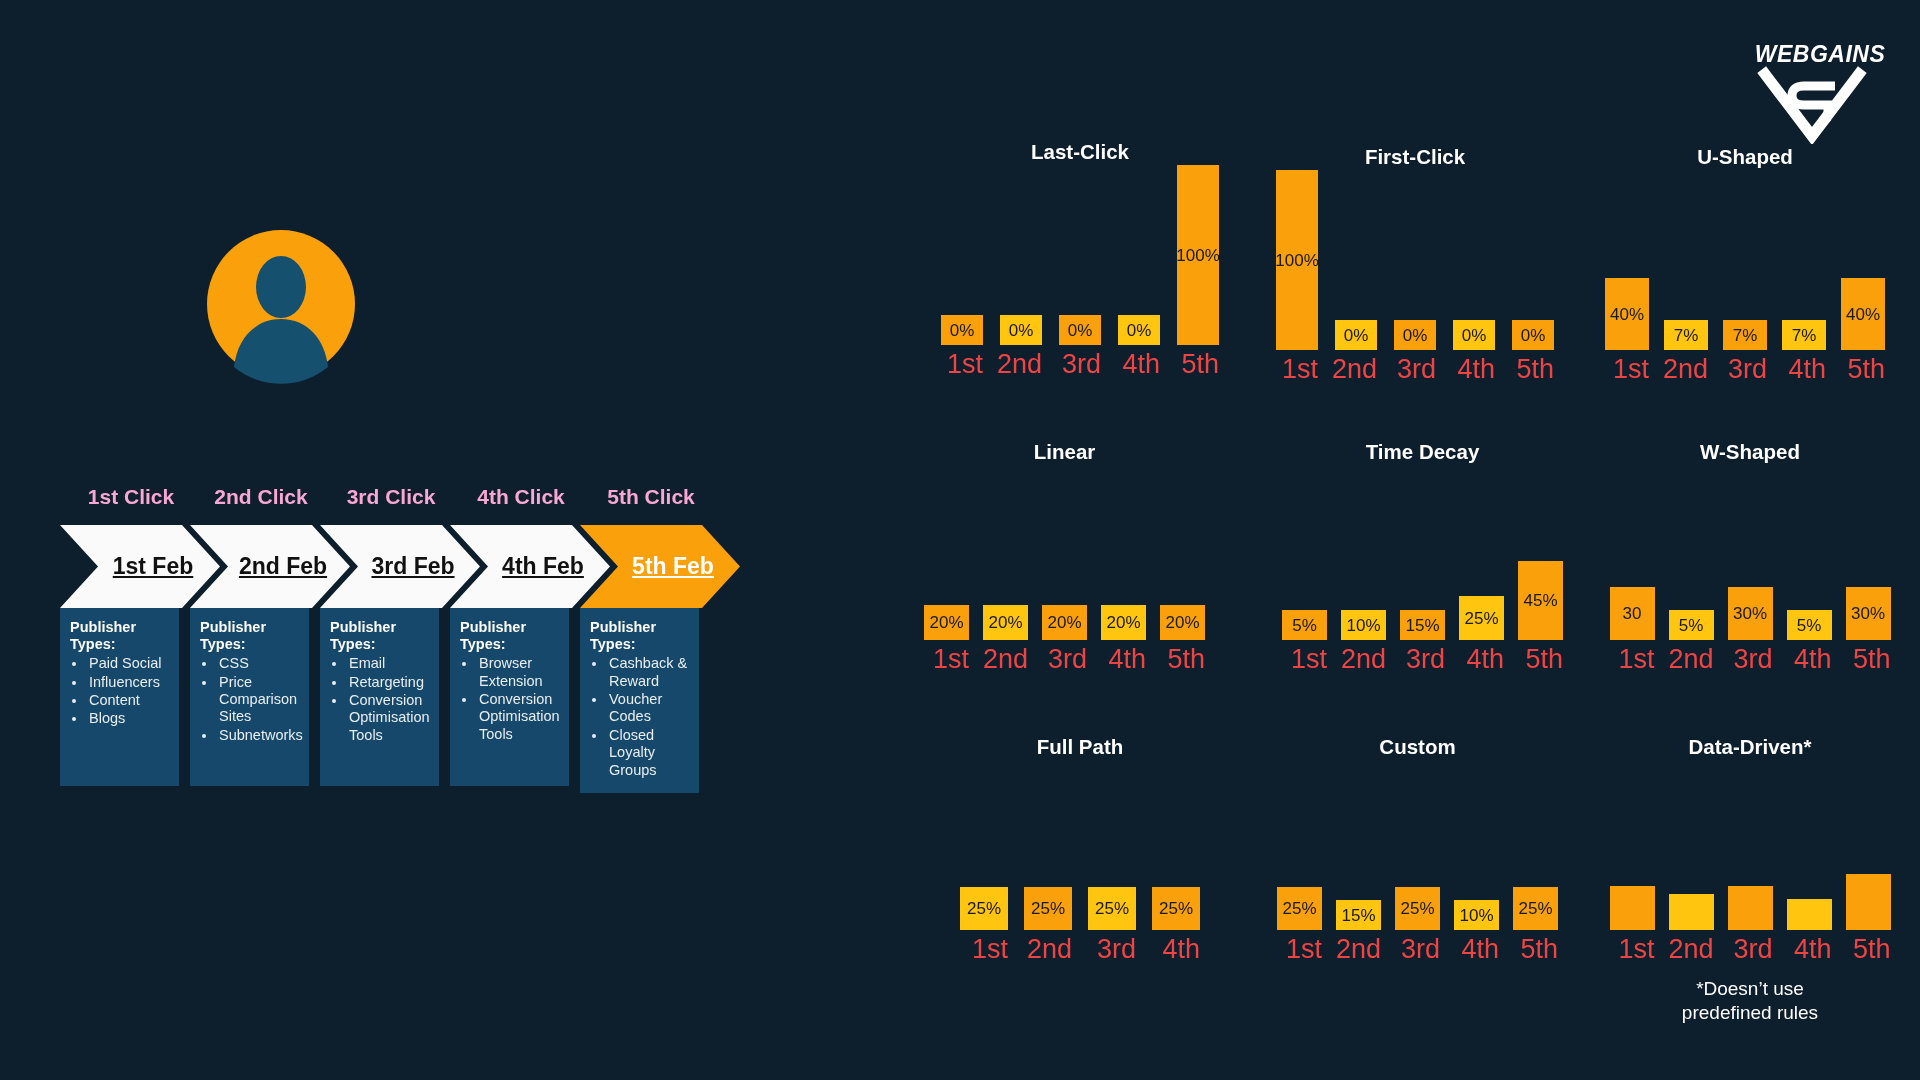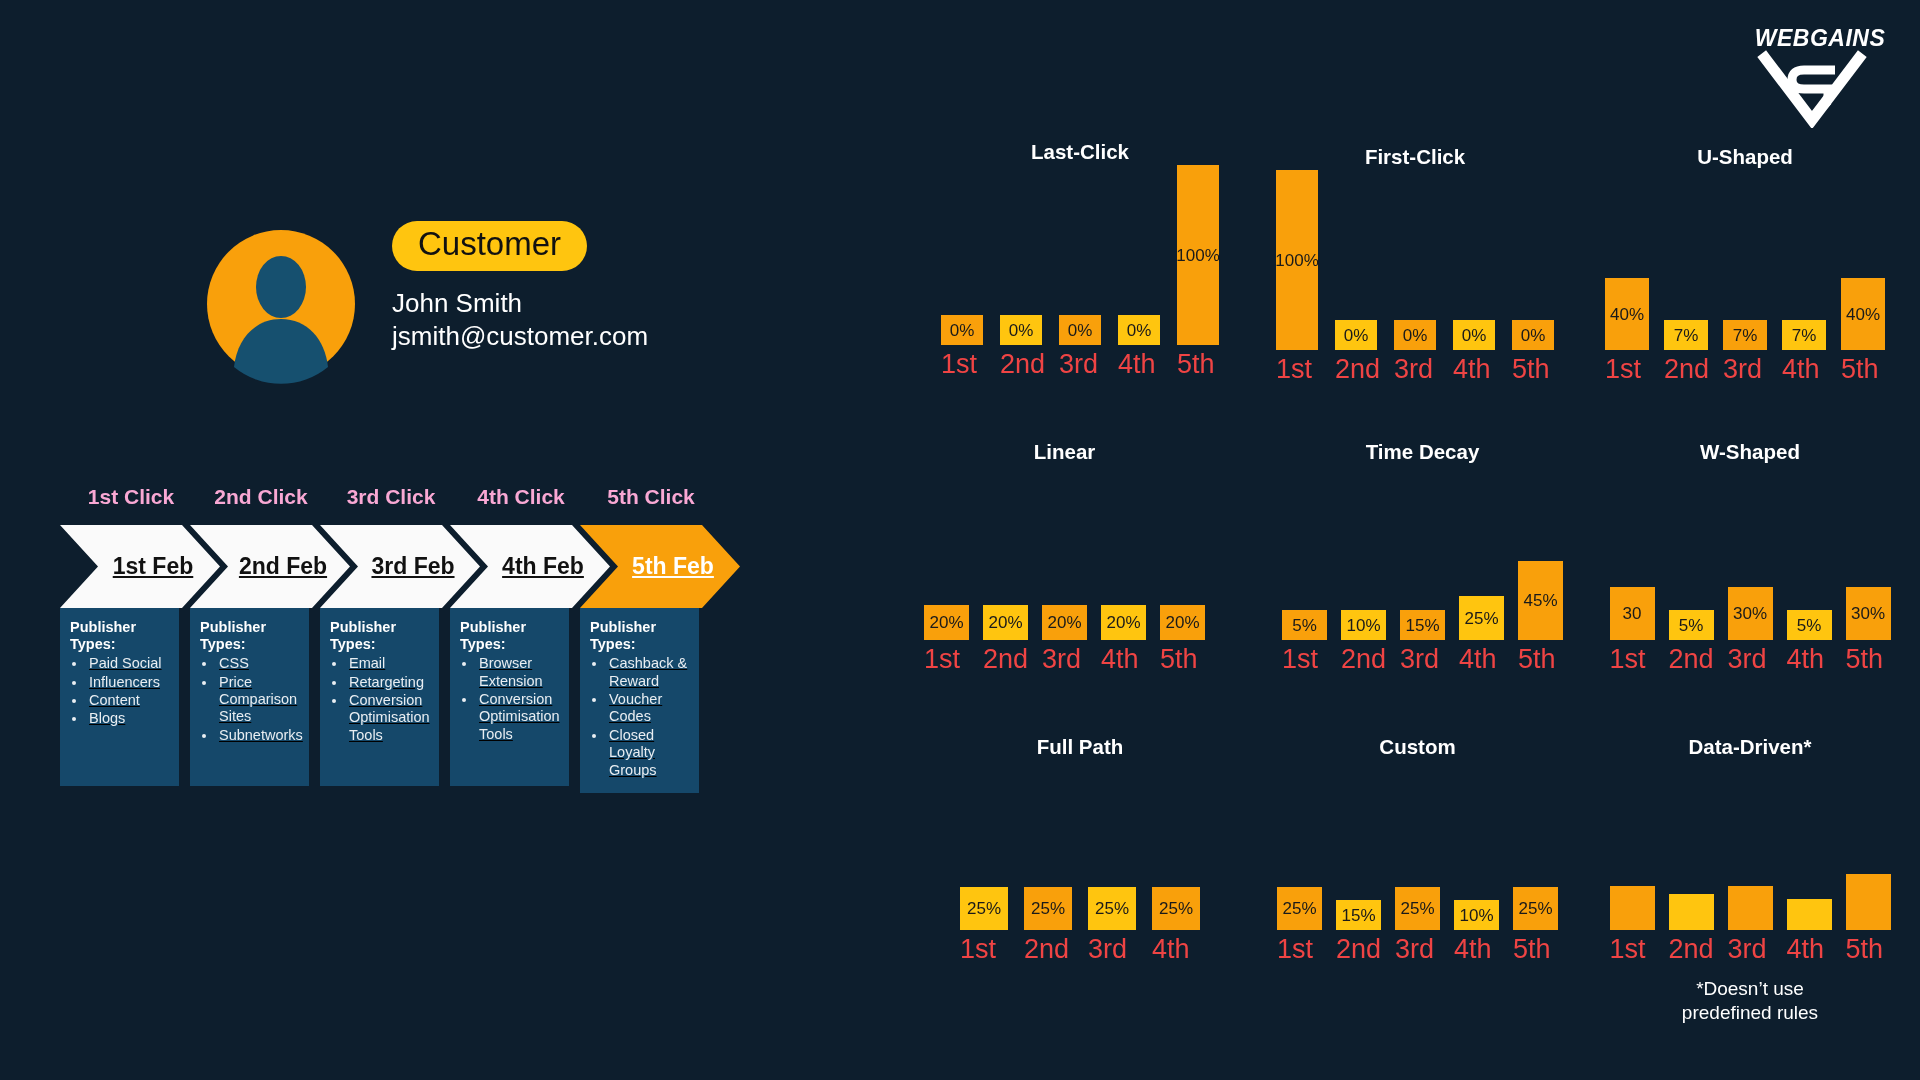--- a/index.html
+++ b/index.html
@@ -6,21 +6,21 @@
   * { box-sizing: border-box; margin: 0; padding: 0; }
   html, body {
     width: 1920px; height: 1080px;
     background: #0d1e2d;
     font-family: "Liberation Sans", sans-serif;
     overflow: hidden;
   }
   #root { position: relative; width: 1920px; height: 1080px; }
 
   
-  .logo { position: absolute; top: 8px; right: 18px; width: 170px; height: 120px; text-decoration: underline; }
+  .logo { position: absolute; top: 24px; right: 18px; width: 170px; height: 120px; text-decoration: underline; }
   .logo svg { display:block; width:170px; height:120px; }
 
   
   .left-title {
     position: absolute; left: 196px; top: 151px;
     font-size: 35px; font-weight: bold; color: #ffffff;
     letter-spacing: -0.3px;
   }
   .cust-block { position: absolute; left: 192px; top: 215px; width: 560px; height: 150px; }
   .avatar { position: absolute; left: 0; top: 0; width: 178px; height: 178px; }
@@ -46,35 +46,35 @@
     clip-path: polygon(0 0, 122px 0, 160px 50%, 122px 100%, 0 100%, 38px 50%);
     display: flex; align-items: center; justify-content: center; text-decoration: underline;
   }
   .j-chevron.hl { background: #f9a00b; color: #ffffff; }
   .j-chevron span { font-size: 23px; font-weight: bold; padding-left: 26px; }
   .j-card {
     width: 119px; background: #15486a; padding: 11px 10px 14px 10px;
     min-height: 178px;
   }
   .j-card-title { font-size: 14.5px; font-weight: bold; color: #ffffff; line-height: 1.18; }
-  .j-card ul { margin: 2px 0 0 17px; text-decoration: underline; }
+  .j-card ul { margin: 2px 0 0 17px; }
   .j-card li {
     font-size: 14.5px; color: #e9eef2; line-height: 1.2;
     margin-top: 1px; padding-left: 2px;
   }
 
   
   .chart { position: absolute; }
   .chart-title {
     text-align: center; font-size: 20.5px; font-weight: bold; color: #ffffff;
     white-space: nowrap;
   }
   .plot { position: relative; width: 100%; }
   .bars { position: absolute; left: 0; bottom: 0; width: 100%; display: flex; align-items: flex-end; }
-  .bar-slot { display: flex; flex-direction: column; align-items: flex-start; }
+  .bar-slot { display: flex; flex-direction: column; align-items: flex-end; }
   .bar {
     width: 100%; position: relative; display: flex;
     align-items: center; justify-content: center;
   }
   .bar-lbl { font-size: 17px; color: #1a1a1a; line-height: 1; }
   .tick { font-size: 27px; color: #ef4444; margin-top: 6px; line-height: 1; }
   .footnote {
     text-align: center; font-size: 19px; color: #ffffff;
     line-height: 1.25; margin-top: 14px;
   }
@@ -98,25 +98,20 @@
 
 
 <div class="cust-block">
   <div class="avatar">
     <svg viewBox="0 0 178 178" width="178" height="178" aria-hidden="true">
       <circle cx="89" cy="89" r="74" fill="#f9a00b"></circle>
       <ellipse cx="89" cy="72" rx="25" ry="31" fill="#16506f"></ellipse>
       <path d="M89 104 C63 104 45 124 42 152 A74 74 0 0 0 136 152 C133 124 115 104 89 104 Z" fill="#16506f"></path>
     </svg>
   </div>
-  <div class="cust-info">
-    <div class="cust-pill">Customer</div>
-    <div class="cust-name">John Smith</div>
-    <div class="cust-mail">jsmith@customer.com</div>
-  </div>
 </div>
 
 <div class="journey" id="journey">
       <div class="j-col" style="left: 0px; z-index: 10;">
         <div class="j-head">1st Click</div>
         <div class="j-chevron">
           <span>1st Feb</span>
         </div>
         <div class="j-card">
           <div class="j-card-title">Publisher Types:</div>

